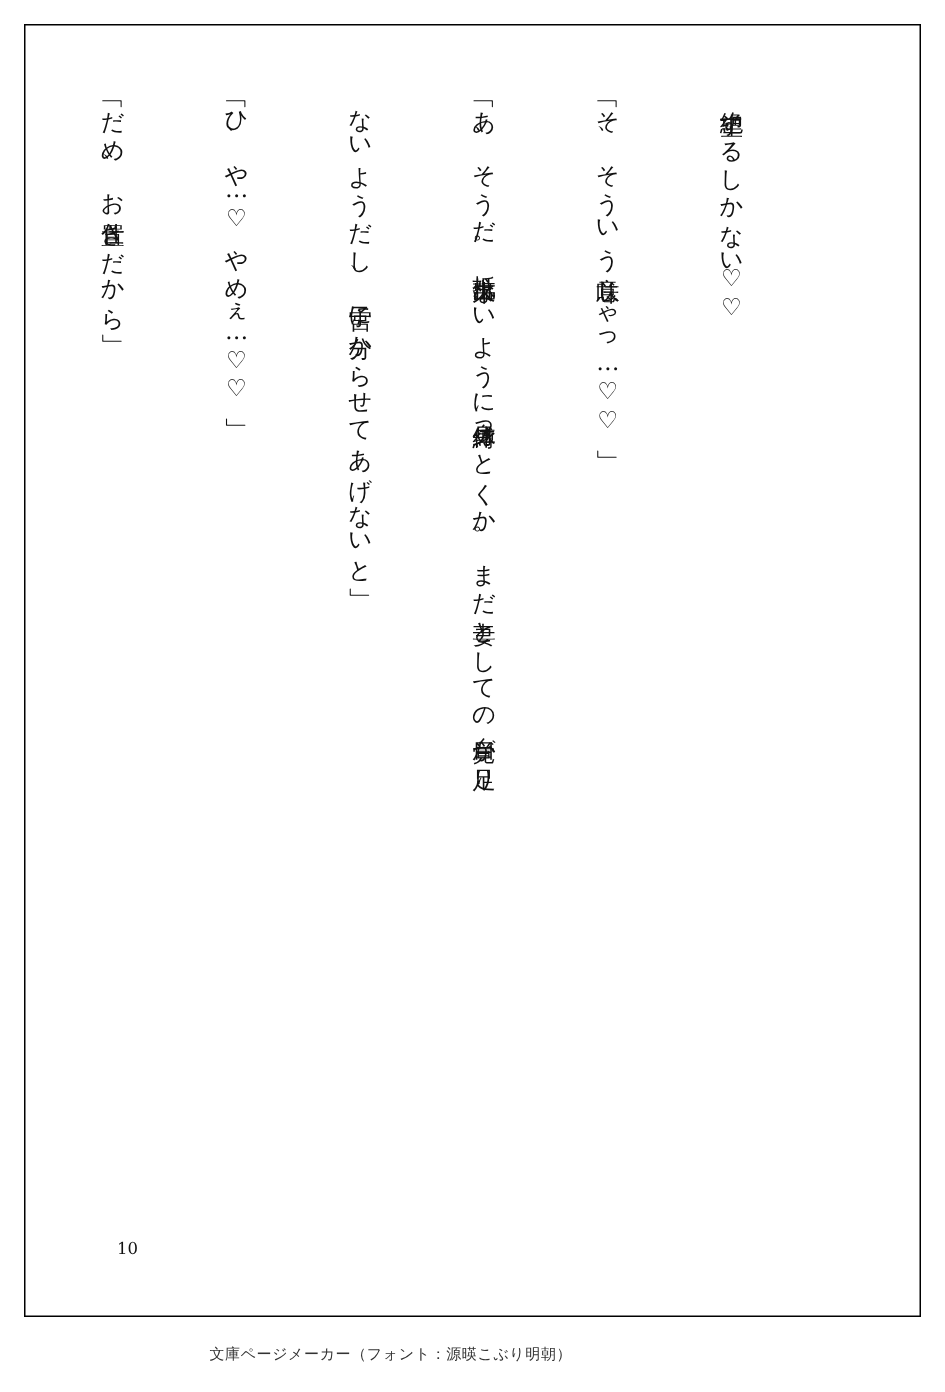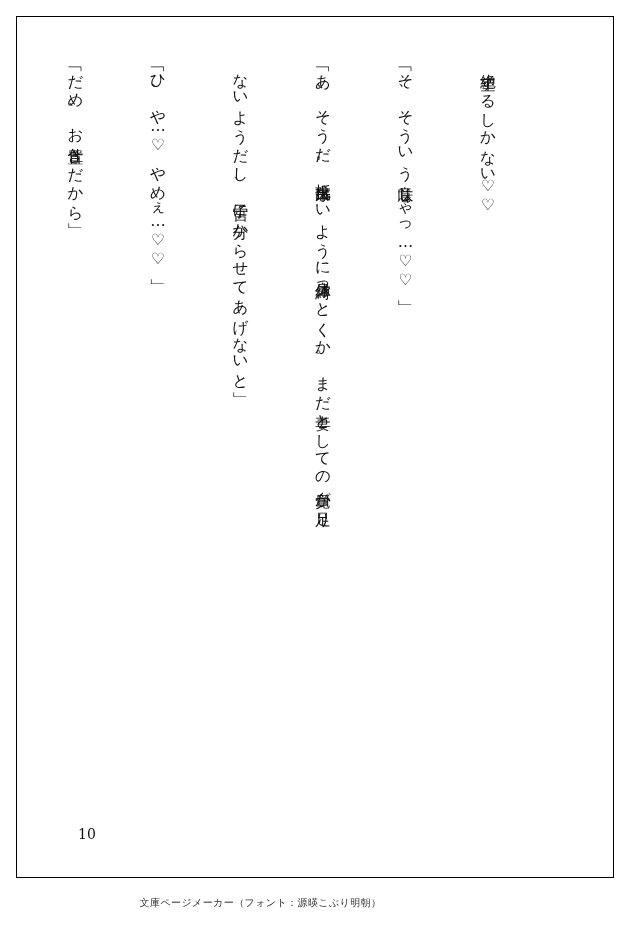--- a/index.html
+++ b/index.html
@@ -47,21 +47,21 @@
   }
   .vline {
     display: block;
   }
   
   .page-number {
     position: absolute;
     left: 78px;
     top: 826px;
     font-family: "DejaVu Serif", "Liberation Serif", serif;
-    font-size: 14px;
+    font-size: 11px;
     color: #111111;
   }
   .footer-credit {
     position: absolute;
     left: 0;
     top: 896px;
     width: 521px;
     text-align: center;
     font-family: "DejaVu Serif", "Liberation Serif", serif;
     font-size: 10px;

